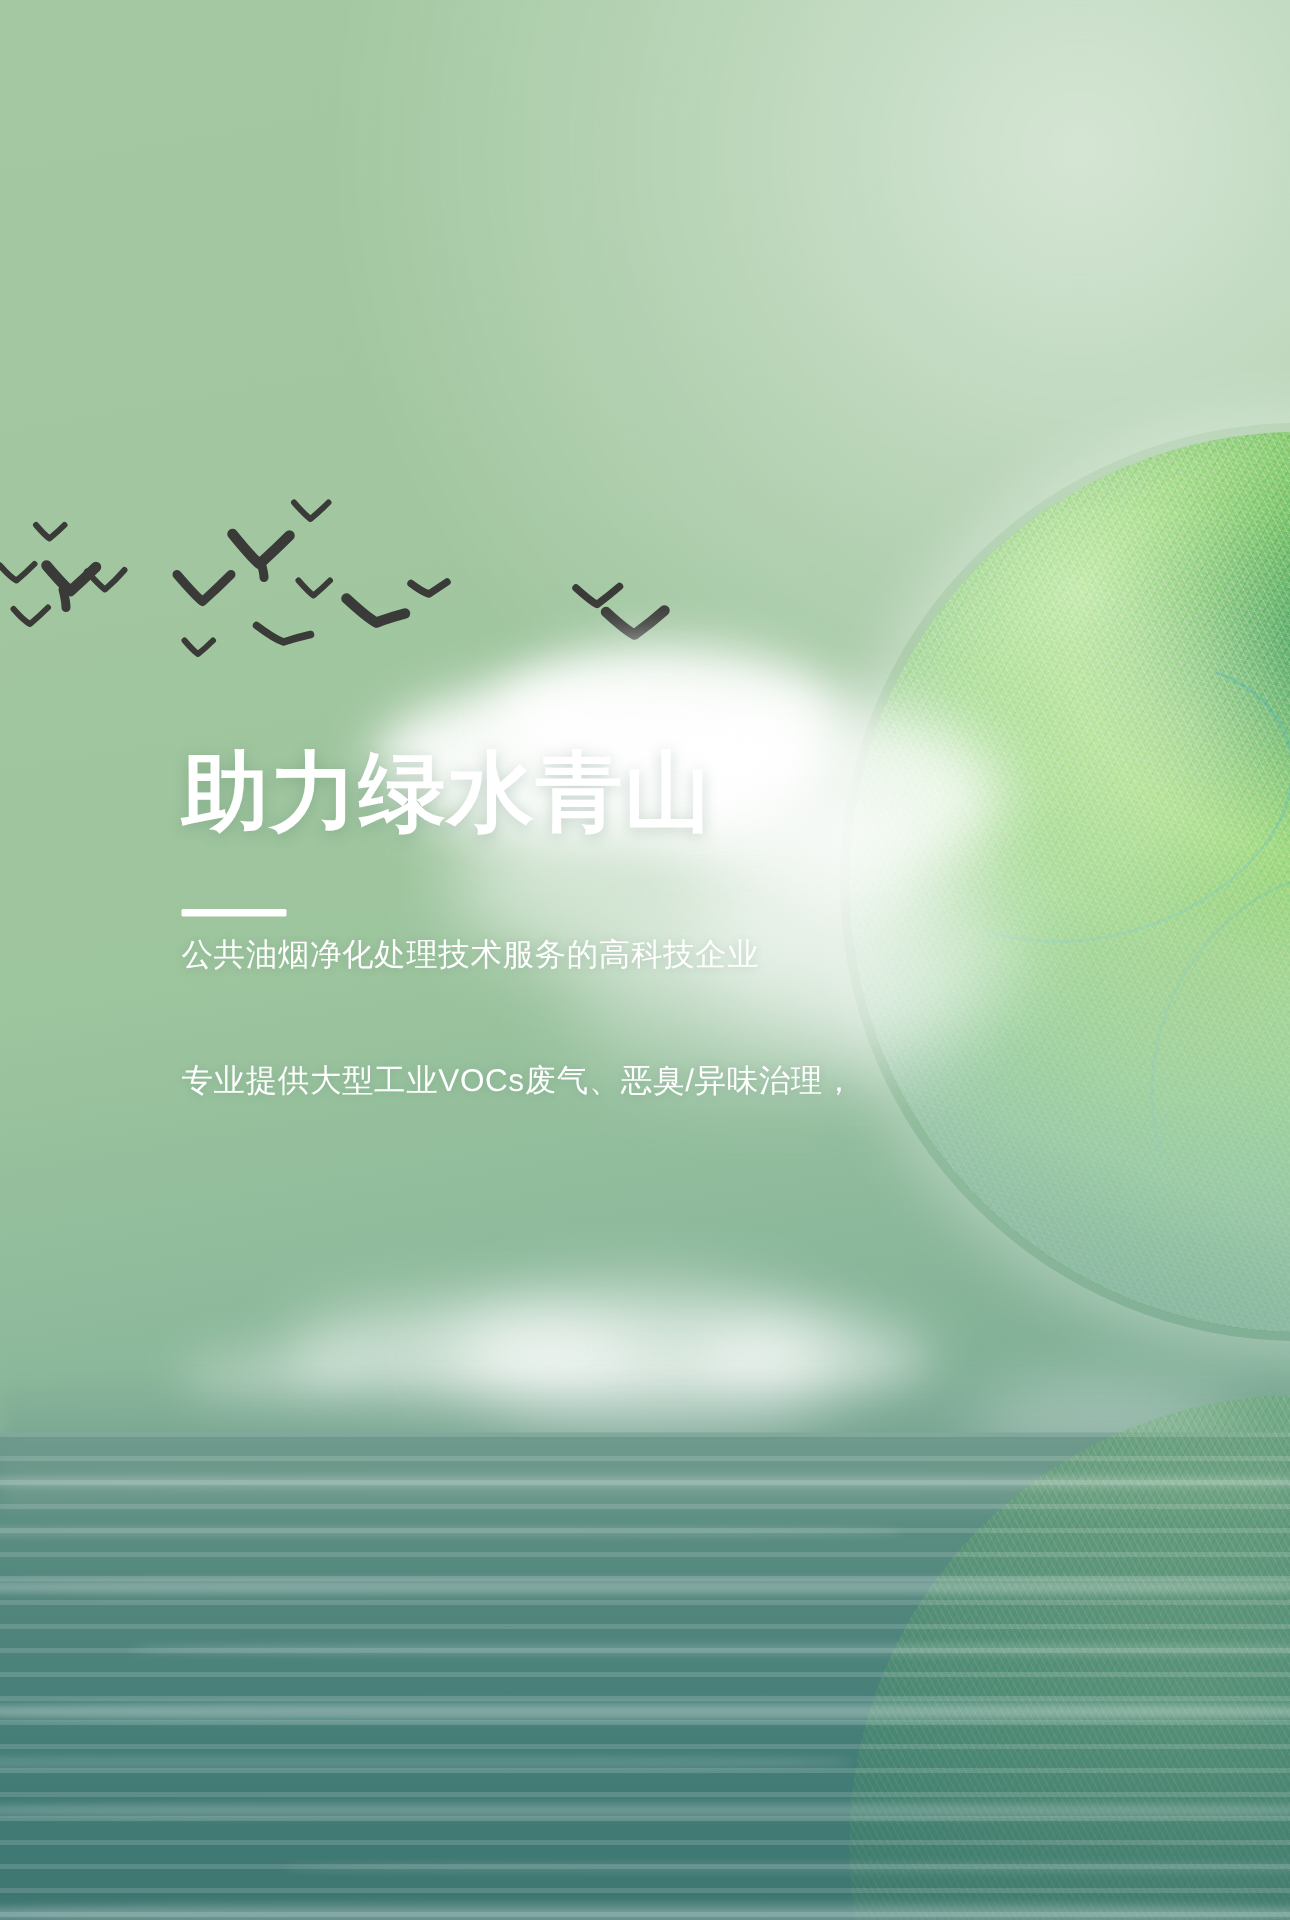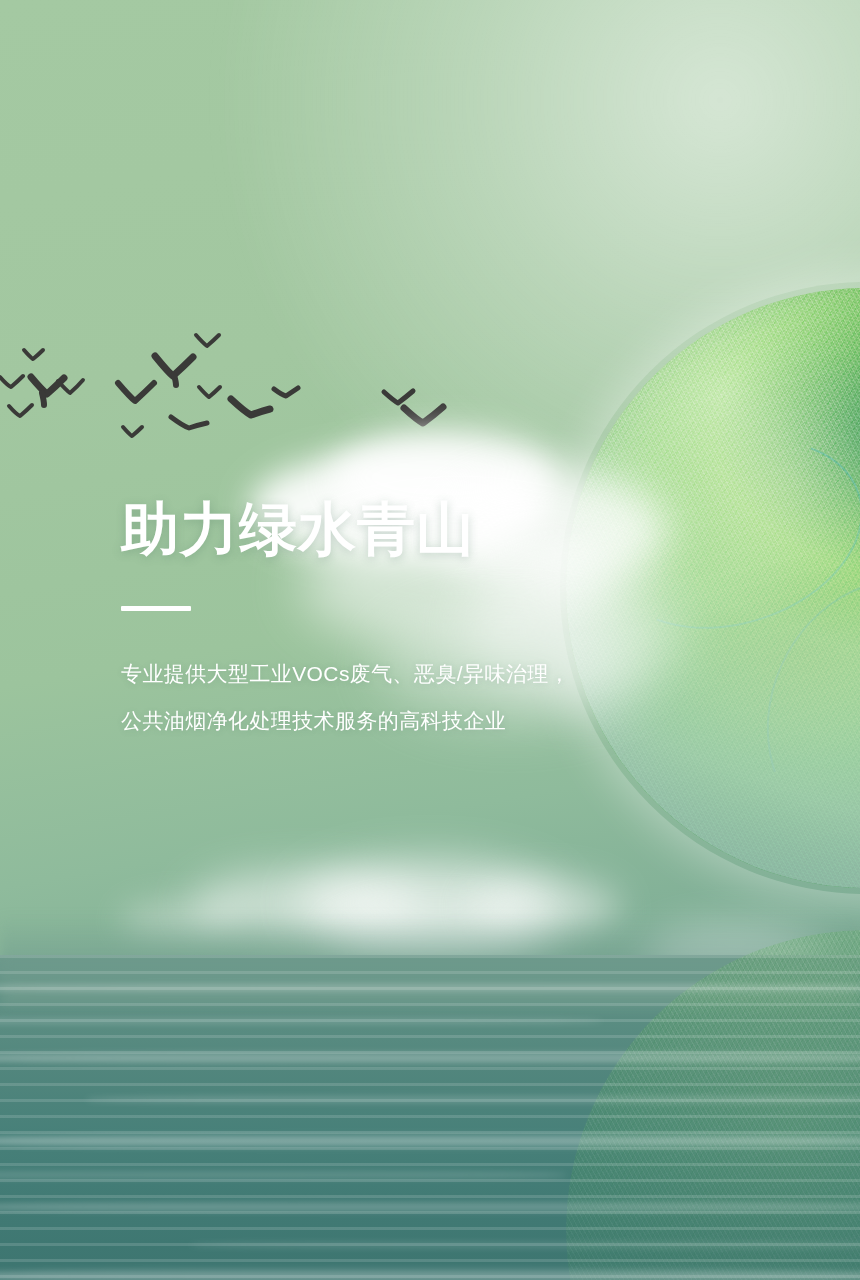--- a/index.html
+++ b/index.html
@@ -248,17 +248,17 @@
       <span class="ripple rp6"></span>
     <span class="ripple rp7"></span>
       <span class="ripple rp8"></span>
       <span class="ripple rp9"></span>
 
   </div>
 
   <div class="copy">
     <h1 class="headline">助力绿水青山</h1>
     <div class="divider"></div>
+    <p class="subcopy" style="padding-top:6px;">公共油烟净化处理技术服务的高科技企业</p>
     <p class="subcopy">专业提供大型工业VOCs废气、恶臭/异味治理，</p>
-    <p class="subcopy" style="padding-top:6px;">公共油烟净化处理技术服务的高科技企业</p>
   </div>
 
 </div>
 
 </body></html>

